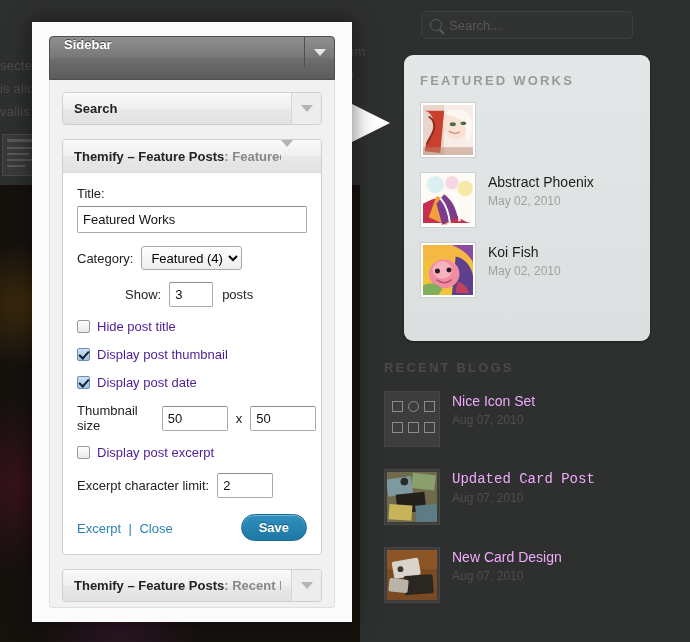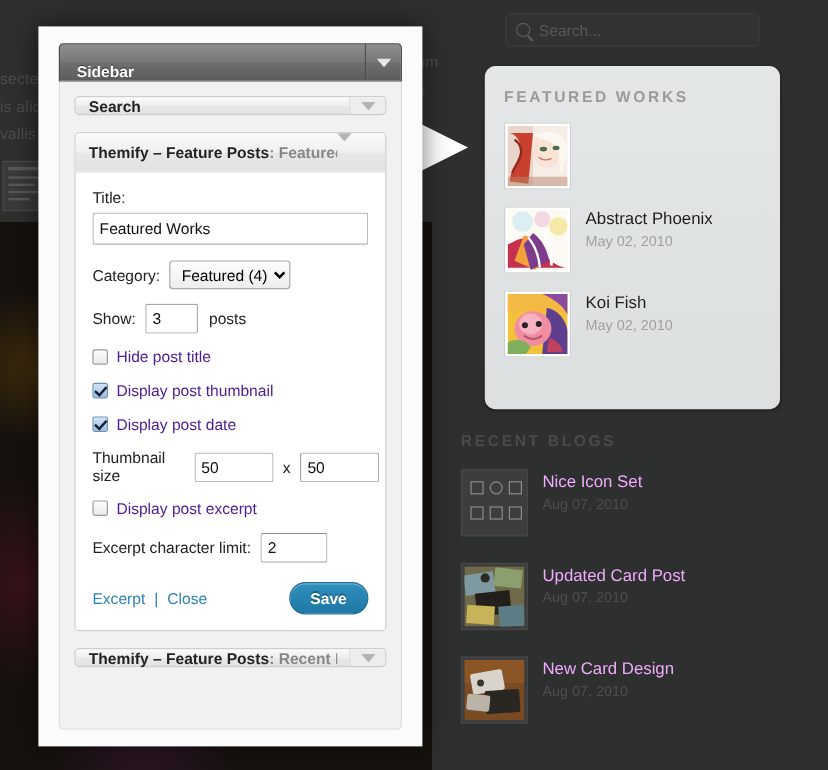--- a/index.html
+++ b/index.html
@@ -116,25 +116,25 @@
     width: 286px; height: 572px;
     background: #f1f1f1;
     border: 1px solid #dedede;
     border-radius: 4px;
     padding: 0;
   }
 
   
   .sb-head {
     margin: -1px -1px 0 -1px;
-    height: 32px;
+    height: 44px;
     border-radius: 4px 4px 0 0;
     background: linear-gradient(to bottom, #8f8f8f 0%, #787878 48%, #6e6e6e 52%, #5c5c5c 100%);
     border: 1px solid #4f4f4f;
-    display: flex; align-items: flex-end;
+    display: flex; align-items: flex-start;
     position: relative;
   }
   .sb-head .title {
     color: #fff;
     font-size: 13px;
     font-weight: bold;
     text-shadow: 0 -1px 0 rgba(0,0,0,.55);
     padding-left: 14px;
   }
   .sb-head .tog {
@@ -147,21 +147,21 @@
     width: 0; height: 0;
     border-left: 6px solid transparent;
     border-right: 6px solid transparent;
     border-top: 7px solid #e8e8e8;
   }
 
   .sb-body { padding: 12px; }
 
   
   .wbar {
-    height: 16px;
+    height: 33px;
     background: linear-gradient(to bottom, #fafafa 0%, #efefef 50%, #e8e8e8 51%, #e2e2e2 100%);
     border: 1px solid #cfcfcf;
     border-radius: 4px;
     display: flex; align-items: center;
     position: relative;
     box-shadow: 0 1px 0 rgba(255,255,255,.8) inset;
   }
   .wbar .lbl {
     font-size: 13px; font-weight: bold;
     color: #232323;
@@ -399,21 +399,21 @@
             </div>
 
             <div class="f-row">
               <label class="f-label" style="margin-right:8px;">Category:</label>
               <select class="s">
                 <option>Featured (4)</option>
               </select>
             </div>
 
             <div class="f-row">
-              <label class="f-label" style="margin-right:8px;">Show:</label>
+              <label class="f-label" style="margin-right:8px;margin-left:48px;">Show:</label>
               <input class="t w44" value="3" style="">
               <span class="f-label" style="margin-left:9px;">posts</span>
             </div>
 
             <div class="cbrow">
               <span class="cb"></span>
               <span class="txt">Hide post title</span>
             </div>
 
             <div class="cbrow">
@@ -551,21 +551,21 @@
           <rect width="52" height="52" fill="#6e6a4a"></rect>
           <rect x="0" y="6" width="26" height="18" fill="#7e9aa0" transform="rotate(-8 13 15)"></rect>
           <rect x="26" y="2" width="24" height="16" fill="#8a9e6e" transform="rotate(6 38 10)"></rect>
           <rect x="10" y="22" width="30" height="20" fill="#23201c" transform="rotate(-6 25 32)"></rect>
           <rect x="2" y="34" width="24" height="16" fill="#c6b35a" transform="rotate(4 14 42)"></rect>
           <rect x="30" y="34" width="22" height="18" fill="#5d7d86" transform="rotate(-5 41 43)"></rect>
           <circle cx="18" cy="10" r="4" fill="#2b2a26"></circle>
         </svg>
       </span>
       <span class="p-txt">
-        <span class="p-title" style="display:block;">Updated Card Post</span>
+        <span class="p-title" style="display:block;font-family:Liberation Mono, monospace;">Updated Card Post</span>
         <span class="p-date" style="display:block;">Aug 07, 2010</span>
       </span>
     </div>
 
     <div class="post">
       <span class="thumb">
         <svg class="art" viewBox="0 0 52 52" preserveAspectRatio="none">
           <rect width="52" height="52" fill="#7a4a22"></rect>
           <rect x="0" y="0" width="52" height="20" fill="#8c5526"></rect>
           <rect x="6" y="10" width="28" height="18" rx="2" fill="#d8d4cc" transform="rotate(-10 20 19)"></rect>

